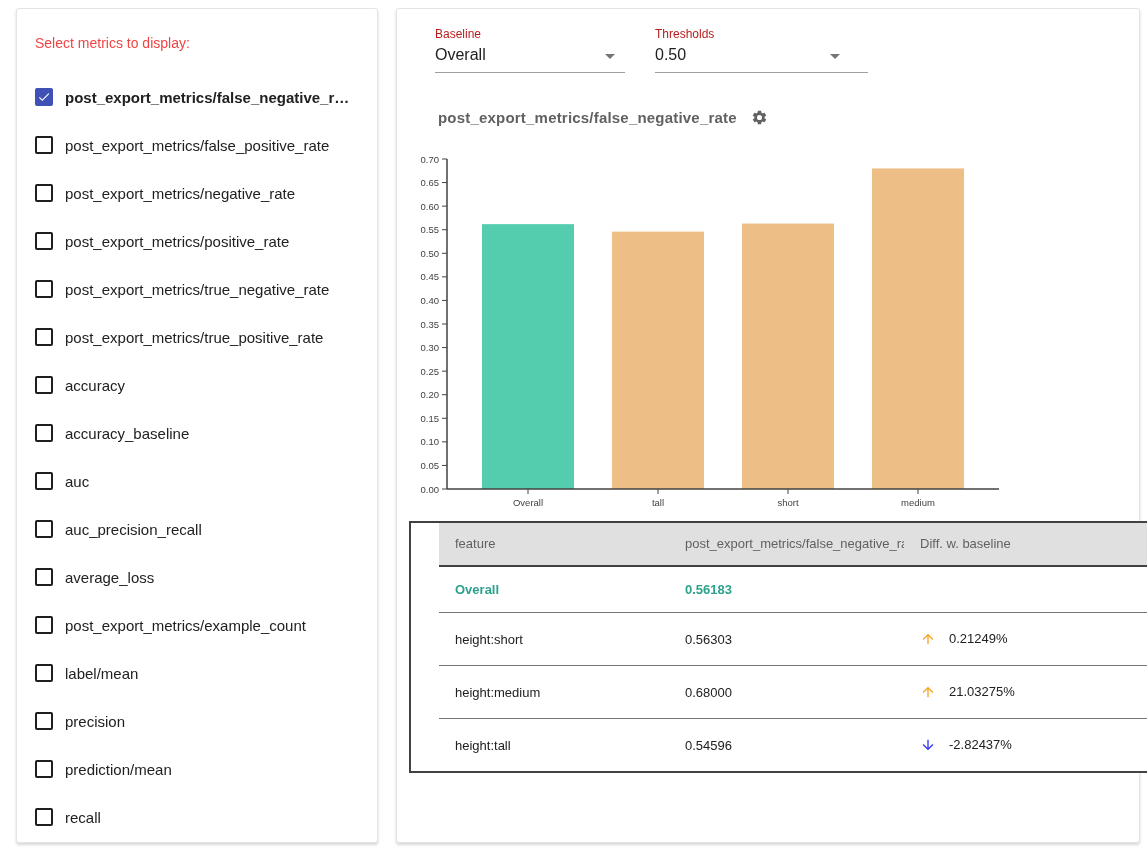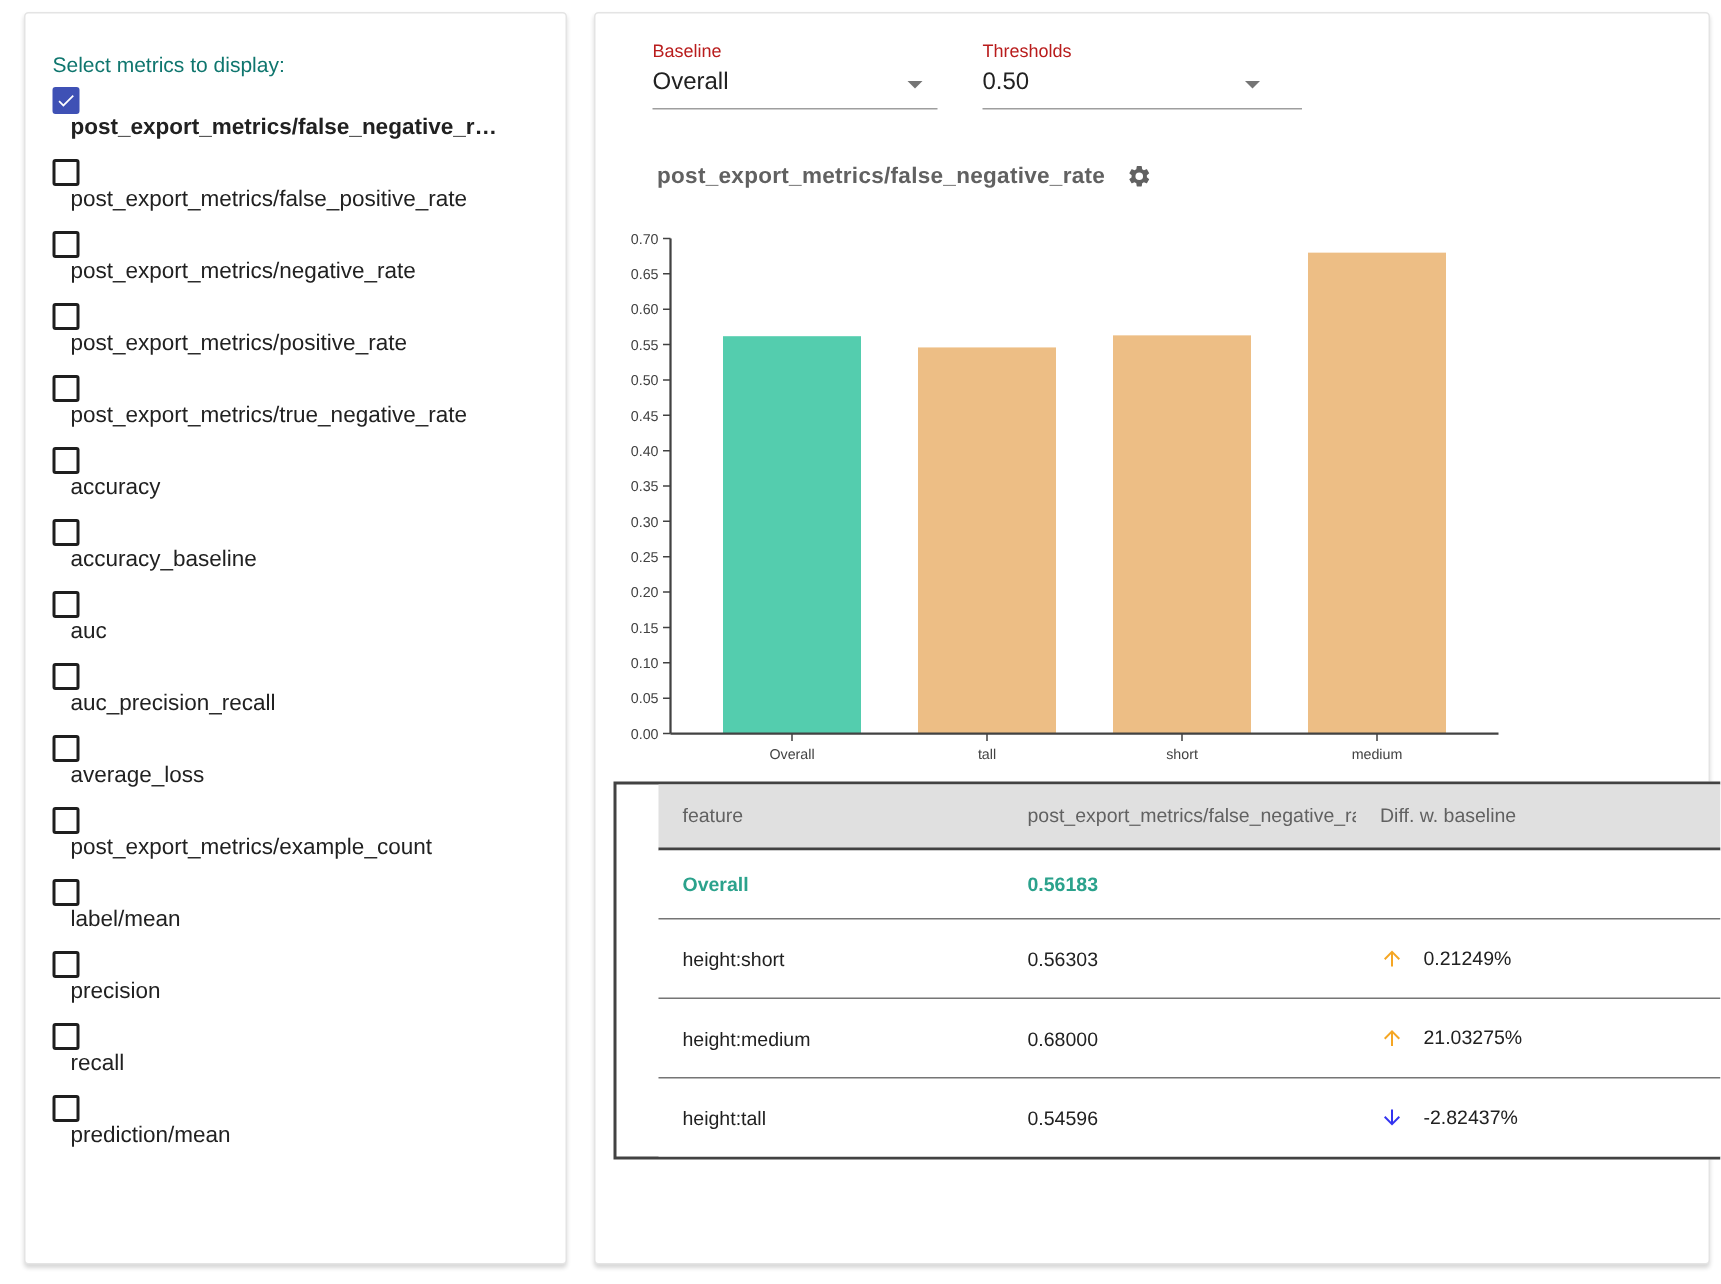--- a/index.html
+++ b/index.html
@@ -2,22 +2,22 @@
 <html><head>
 <meta charset="utf-8">
 <style>
   html,body{margin:0;padding:0;background:#fff;font-family:"Liberation Sans",sans-serif;color:#212121;}
   .page{position:relative;width:1147px;height:856px;overflow:hidden;background:#fff;}
   .card{position:absolute;background:#fff;border:1px solid #e4e4e4;border-radius:3px;
         box-shadow:0 2px 3px rgba(0,0,0,0.16);box-sizing:border-box;}
 
   
   .sidebar{left:16px;top:8px;width:362px;height:835px;padding:26px 14px 0 18px;}
-  .sidebar-title{font-size:14px;color:#0f766e;margin-left:0;margin-bottom:7px;}
-  .metric-item{display:flex;align-items:flex-start;height:48px;cursor:pointer;flex-direction:column;}
+  .sidebar-title{font-size:14px;color:#ef4444;margin-left:0;margin-bottom:7px;}
+  .metric-item{display:flex;align-items:flex-end;height:48px;cursor:pointer;}
   .cb{width:18px;height:18px;border:2px solid #1e1e1e;border-radius:2px;box-sizing:border-box;
       flex:none;display:flex;align-items:center;justify-content:center;background:#fff;}
   .cb.on{background:#3F51B5;border-color:#3F51B5;}
   .metric-label{margin-left:12px;font-size:15px;white-space:nowrap;overflow:hidden;}
   .metric-item.checked .metric-label{font-weight:bold;}
 
   
   .main{left:396px;top:8px;width:744px;height:835px;}
   .dropdown{position:absolute;top:18px;}
   .dd-baseline{left:38px;width:190px;}
@@ -73,20 +73,24 @@
         <div class="metric-item">
           <span class="cb"></span>
           <span class="metric-label">post_export_metrics/positive_rate</span>
         </div>
         <div class="metric-item">
           <span class="cb"></span>
           <span class="metric-label">post_export_metrics/true_negative_rate</span>
         </div>
         <div class="metric-item">
           <span class="cb"></span>
+          <span class="metric-label">post_export_metrics/true_positive_rate</span>
+        </div>
+        <div class="metric-item">
+          <span class="cb"></span>
           <span class="metric-label">accuracy</span>
         </div>
         <div class="metric-item">
           <span class="cb"></span>
           <span class="metric-label">accuracy_baseline</span>
         </div>
         <div class="metric-item">
           <span class="cb"></span>
           <span class="metric-label">auc</span>
         </div>
@@ -105,25 +109,25 @@
         <div class="metric-item">
           <span class="cb"></span>
           <span class="metric-label">label/mean</span>
         </div>
         <div class="metric-item">
           <span class="cb"></span>
           <span class="metric-label">precision</span>
         </div>
         <div class="metric-item">
           <span class="cb"></span>
+          <span class="metric-label">prediction/mean</span>
+        </div>
+        <div class="metric-item">
+          <span class="cb"></span>
           <span class="metric-label">recall</span>
-        </div>
-        <div class="metric-item">
-          <span class="cb"></span>
-          <span class="metric-label">prediction/mean</span>
         </div>
       </div>
   </aside>
 
   <main class="card main">
 
     <div class="dropdown dd-baseline">
       <div class="dd-label">Baseline</div>
       <div class="dd-value">
         <span>Overall</span>

